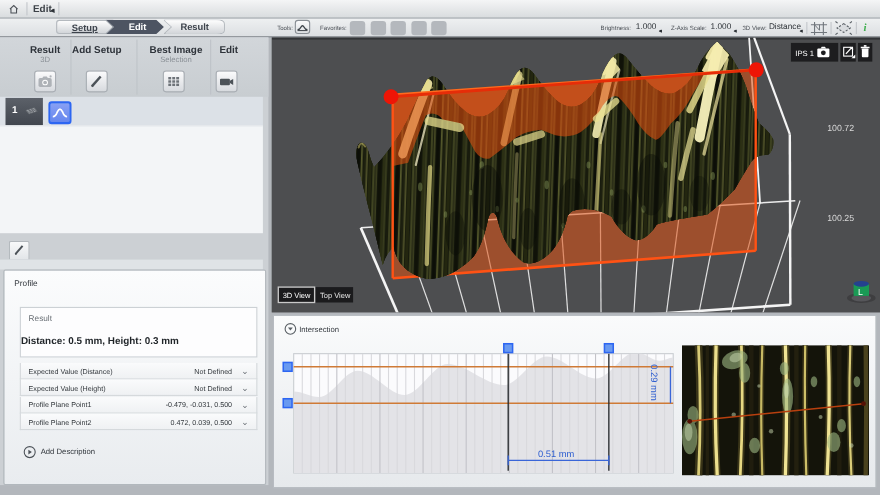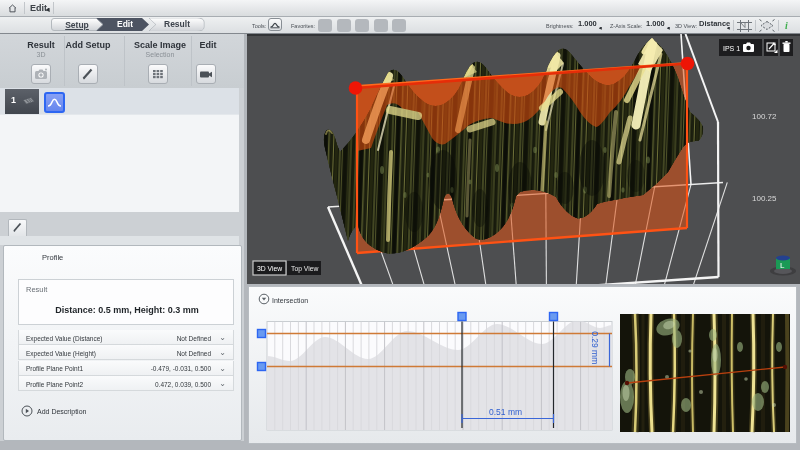--- a/index.html
+++ b/index.html
@@ -9,40 +9,40 @@
 
 #top1 { left:0; top:0; width:800px; height:17px; background:linear-gradient(#f4f5f6,#d9dcde); border-bottom:1px solid #a8adb2; }
 #top1 .sep { position:absolute; top:2px; width:1px; height:12px; background:#c2c6ca; }
 #edit-lbl { position:absolute; left:30px; top:3px; font-size:9px; font-weight:bold; color:#3c4147; }
 
 #top2 { left:0; top:17px; width:800px; height:17px; background:linear-gradient(#eef0f1,#dcdfe2); border-bottom:1px solid #83888e; }
 .crumb { position:absolute; top:1px; height:13px; font-size:8.5px; line-height:13px; text-align:center; font-weight:bold; }
 #top2 .sep { position:absolute; top:3px; width:1px; height:11px; background:#c2c6ca; }
 .favsq { position:absolute; top:2px; width:14px; height:13px; background:#b4b8bd; border-radius:3px; }
 .tlabel { position:absolute; top:6px; font-size:5.5px; color:#4a4f55; }
-.tval { position:absolute; top:2px; font-size:7.5px; font-weight:bold; color:#2e3338; }
+.tval { position:absolute; top:2px; font-size:7.5px; font-weight:normal; color:#2e3338; }
 
 #lp { left:0; top:34px; width:244px; height:407px; background:#ccd0d4; }
 #lp-head { position:absolute; left:0; top:0; width:244px; height:54px; background:linear-gradient(#d2d6da,#c8cdd1); }
 .hl { position:absolute; top:6px; font-size:9px; font-weight:bold; color:#2e333a; width:70px; text-align:center; }
 .hs { position:absolute; top:17px; font-size:7px; color:#8a9096; width:70px; text-align:center; }
 .hbtn { position:absolute; top:30px; width:20px; height:20px; background:linear-gradient(#fbfbfc,#d7dade); border:1px solid #a9aeb4; border-radius:3px; }
 .hsep { position:absolute; top:2px; width:1px; height:50px; background:#bec3c8; }
 #listbar { position:absolute; left:0; top:54px; width:239px; height:26px; background:#dce1e7; }
 #dtile { position:absolute; left:5px; top:1px; width:34px; height:25px; background:linear-gradient(#5c6169,#41464e); color:#fff; }
 #btile { position:absolute; left:44px; top:3.5px; width:21px; height:21px; background:linear-gradient(#88a0f4,#6586ee); border:2px solid #2d66f2; border-radius:3px; }
 #listbody { position:absolute; left:0; top:80px; width:239px; height:98px; background:#f3f5f7; border-top:1px solid #e4e8ec; }
 #tabstrip { position:absolute; left:0; top:178px; width:239px; height:33px; }
 #tab1 { position:absolute; left:8px; top:7px; width:19px; height:17px; background:linear-gradient(#f8f9fa,#e2e5e8); border:1px solid #b2b7bc; border-bottom:none; border-radius:2px 2px 0 0; }
 #tabbase { position:absolute; left:0; top:24px; width:239px; height:9px; background:#dfe3e6; }
 #ppanel { position:absolute; left:3px; top:211px; width:239px; height:196px; background:linear-gradient(#fbfcfd,#e9ecef); border:1px solid #b2b8bd; border-radius:2px; }
-#ppanel h3 { position:absolute; left:9px; top:7px; font-size:7.5px; font-weight:normal; color:#33383e;margin-left:29px; }
+#ppanel h3 { position:absolute; left:9px; top:7px; font-size:7.5px; font-weight:normal; color:#33383e; }
 #rbox { position:absolute; left:14px; top:33px; width:216px; height:46px; background:#fdfdfe; border:1px solid #ccd1d5; }
 #rbox .t1 { position:absolute; left:7px; top:5px; font-size:7.5px; color:#6a7076; }
-#rbox .t2 { position:absolute; left:0; top:25px; width:216px; text-align:center; font-size:9px; font-weight:bold; color:#1f2428; }
+#rbox .t2 { position:absolute; left:0; top:25px; width:216px; font-size:9px; font-weight:bold; color:#1f2428; }
 .prow { position:absolute; left:14px; width:216px; height:15px; background:linear-gradient(#fafbfc,#eff1f3); border:1px solid #d5d9dc; border-top:none; }
 .prow .l { position:absolute; left:7px; top:4.5px; font-size:6.5px; color:#33383d; }
 .prow .r { position:absolute; right:22px; top:4.5px; font-size:6.5px; color:#33383d; }
 .prow .c { position:absolute; right:7px; top:3px; font-size:8px; color:#666c72; }
 #adddesc { position:absolute; left:14px; top:162px; font-size:7px; color:#2f343a; }
 
 #view3d { left:247px; top:34px; width:553px; height:250px; background:#4b4c4e; }
 
 #ipanel { left:248px; top:286px; width:549px; height:158px; background:linear-gradient(#fafbfc,#e6e9ec); border:1px solid #b7bcc1; border-radius:1px; }
 #ipanel .hd { position:absolute; left:23px; top:9.5px; font-size:7px; color:#33383e; }
@@ -118,21 +118,21 @@
     </svg>
   <div class="sep" style="left:778px"></div>
   <div class="abs" style="left:785px;top:3px;font-size:10px;font-weight:bold;color:#3fae4e;font-family:'Liberation Serif',serif;font-style:italic;">i</div>
 </div>
 
 <div id="lp" class="abs">
   <div id="lp-head">
     <div class="hl" style="left:6px">Result</div>
       <div class="hs" style="left:6px">3D</div>
     <div class="hl" style="left:53px">Add Setup</div>
-    <div class="hl" style="left:125px">Scale Image</div>
+    <div class="hl" style="left:125px">Best Image</div>
       <div class="hs" style="left:125px">Selection</div>
     <div class="hl" style="left:173px">Edit</div>
     <div class="hsep" style="left:64px"></div>
     <div class="hsep" style="left:124px"></div>
     <div class="hsep" style="left:191px"></div>
     <div class="hbtn" style="left:31px">
       <svg width="18" height="18" viewBox="0 0 18 18">
           <rect x="3" y="6" width="12" height="8" rx="1.5" fill="#aeb2b7"></rect>
           <path d="M6.5 6 L7.5 4.5 H10.5 L11.5 6" fill="#aeb2b7"></path>
           <circle cx="9" cy="10" r="2.6" fill="#fff"></circle>

